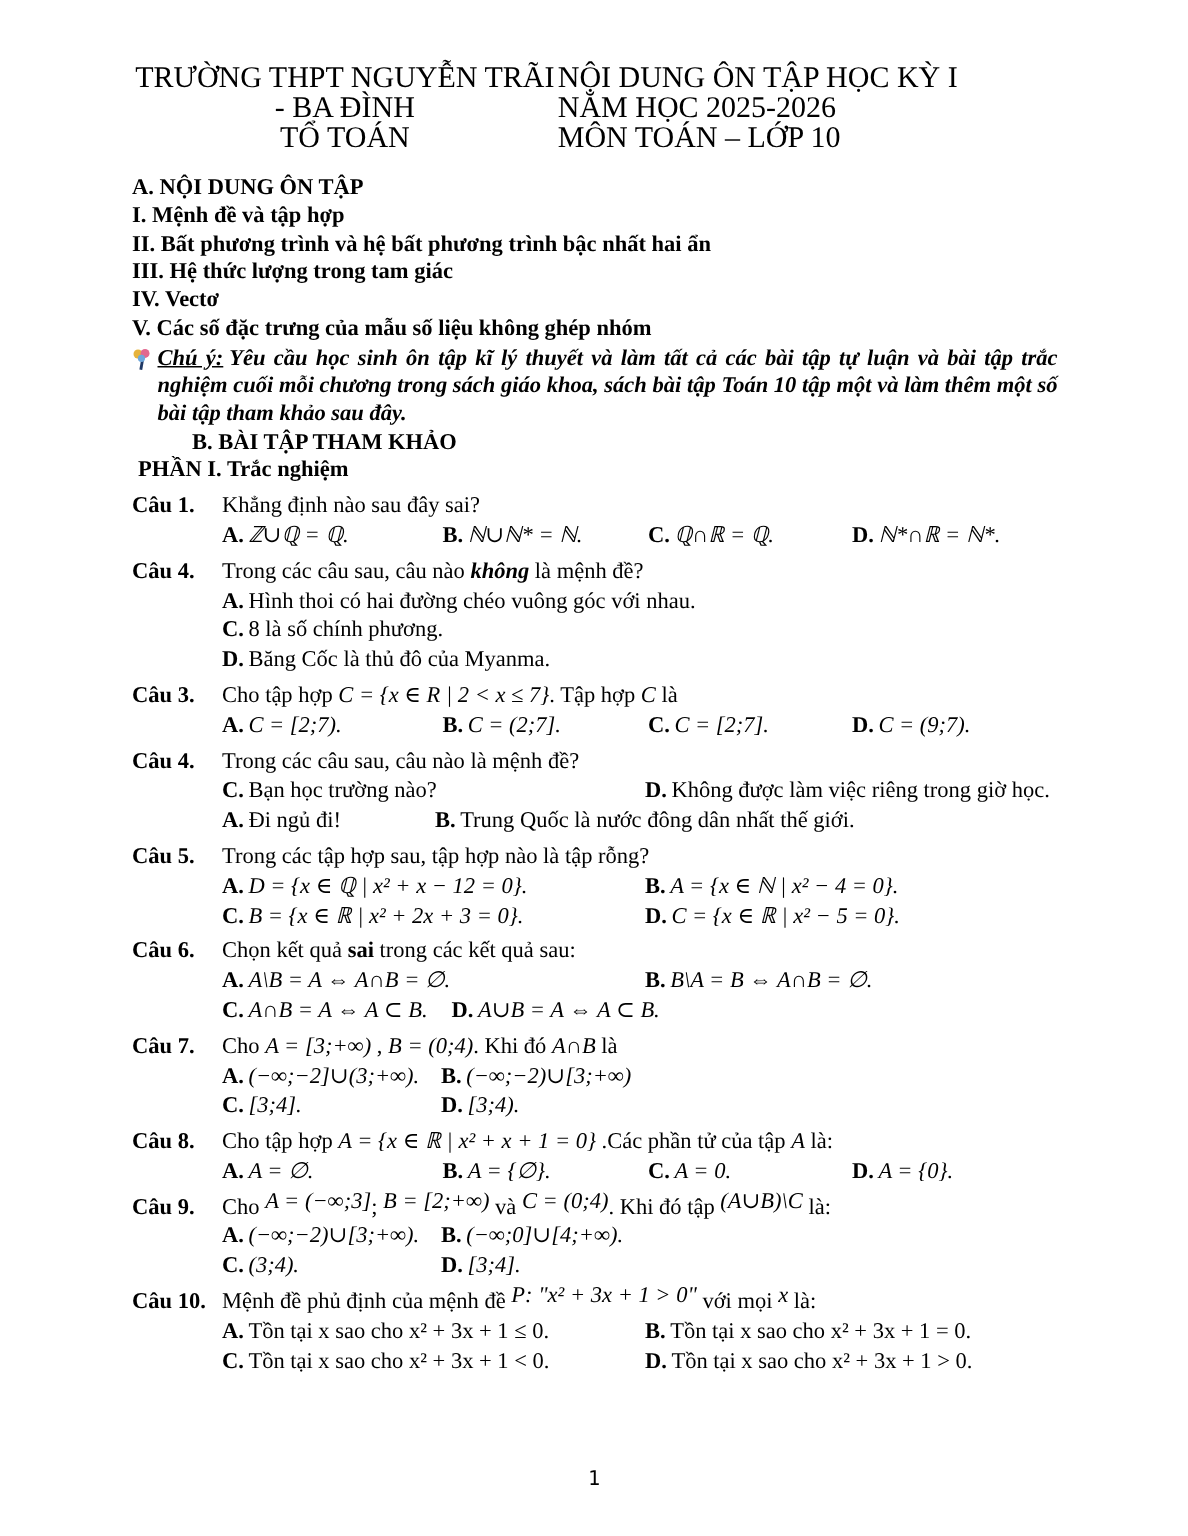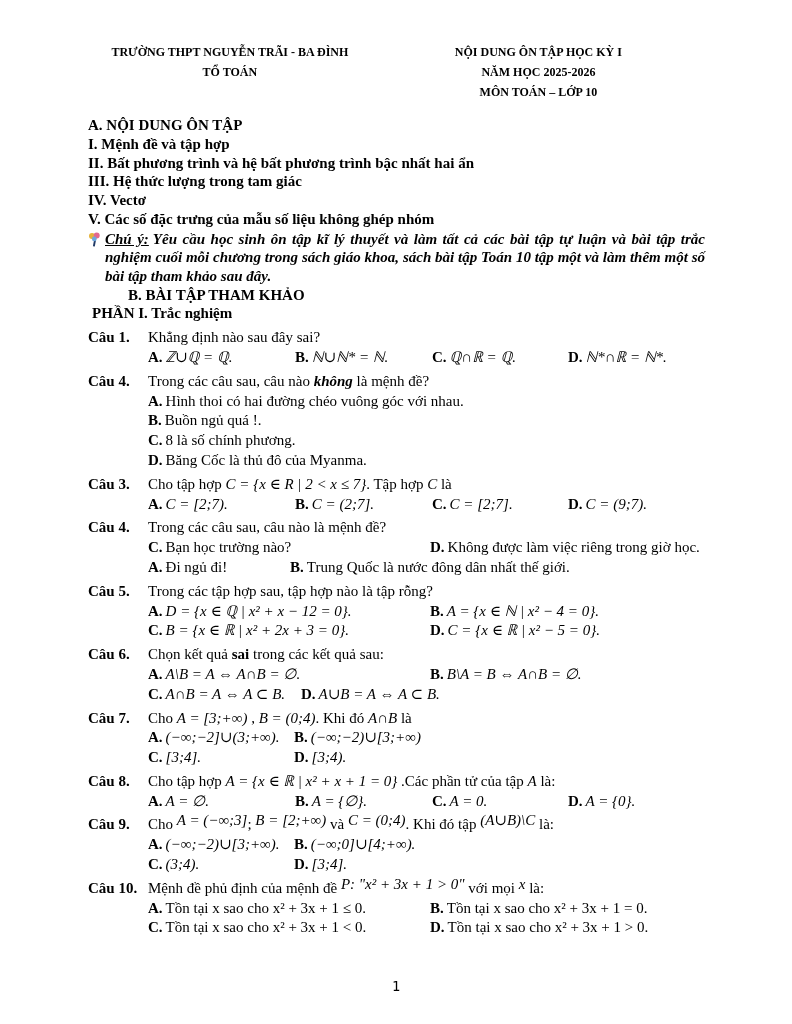--- a/index.html
+++ b/index.html
@@ -8,23 +8,23 @@
     width:792px; height:1024px;
     box-sizing:border-box;
     padding:42px 87px 0 88px;
     background:#ffffff;
     color:#000;
     font-family:"Liberation Serif","DejaVu Serif",serif;
     font-size:15px; line-height:18.8px;
     overflow:hidden;
   }
   
-  .hdr { display:flex; font-weight:bold; font-size:12px; line-height:20px; margin-bottom:14px; }
+  .hdr { display:flex; font-weight:normal; font-size:20px; line-height:20px; margin-bottom:14px; }
   .hdr-left  { width:46%; text-align:center; }
-  .hdr-right { width:54%; text-align:center; }
+  .hdr-right { width:54%; text-align:left; }
   
   .secA div { font-weight:bold; }
   
   .note { display:flex; margin-top:1px; }
   .note-icon { flex:none; width:17px; padding-top:2px; }
   .note-body { flex:1; font-weight:bold; font-style:italic; text-align:justify; line-height:18.6px; }
   .note-label { text-decoration:underline; margin-right:4px; }
   .b-head { font-weight:bold;margin-left:40px; }
   .part-head { font-weight:bold; padding-left:4px; }
   
@@ -107,23 +107,20 @@
       <div class="q">
         <div class="qhead">
           <span class="qlabel">Câu 4.</span>
           <span class="qtext"><span>Trong các câu sau, câu nào </span><span class="st-bi">không</span><span> là mệnh đề?</span></span>
         </div>
         <div class="opts">
           <div class="orow">
             <span class="opt"><b class="okey">A.</b><span>Hình thoi có hai đường chéo vuông góc với nhau.</span></span>
           </div>
           <div class="orow">
-            <span class="opt"><b class="okey">B.</b><span>Buồn ngủ quá !.</span></span>
-          </div>
-          <div class="orow">
             <span class="opt"><b class="okey">C.</b><span>8 là số chính phương.</span></span>
           </div>
           <div class="orow">
             <span class="opt"><b class="okey">D.</b><span>Băng Cốc là thủ đô của Myanma.</span></span>
           </div>
         </div>
       </div>
       <div class="q">
         <div class="qhead">
           <span class="qlabel">Câu 3.</span>

